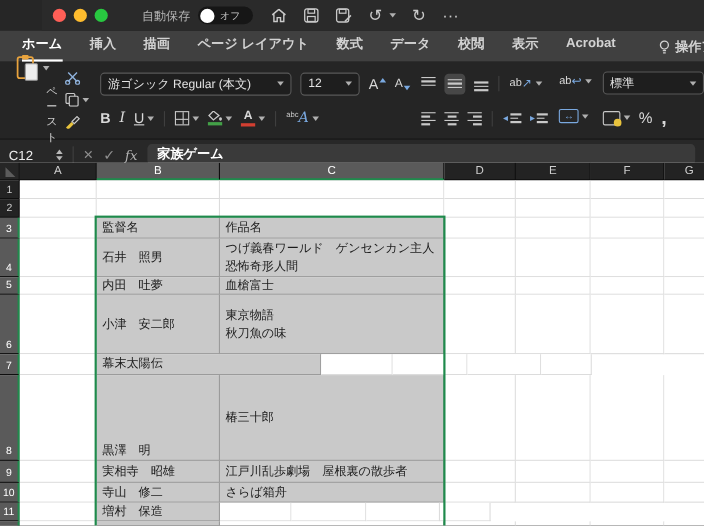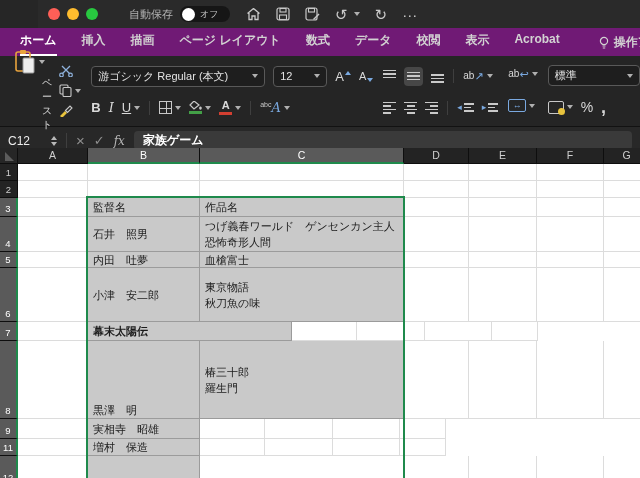--- a/index.html
+++ b/index.html
@@ -13,21 +13,21 @@
   .autosave-label{margin-left:24px;font-size:11px;color:#b5b5b5;}
   .toggle{margin-left:7px;width:46px;height:16px;border-radius:9px;background:#161616;display:flex;align-items:center;padding:0 2px;}
   .knob{width:13px;height:13px;border-radius:50%;background:#fff;}
   .toggle-text{font-size:9px;color:#c9c9c9;margin-left:5px;}
   .tb-icons{display:flex;align-items:center;margin-left:16px;gap:15px;color:#c9c9c9;}
   .tb-ic{display:flex;align-items:center;font-size:15px;line-height:1;color:#c9c9c9;}
   .undo-wrap{display:flex;align-items:center;gap:3px;}
   .book-title{position:absolute;left:604px;top:6px;font-size:13px;font-weight:bold;color:#ededed;white-space:nowrap;}
 
   
-  .tabbar{height:28px;display:flex;align-items:flex-end;padding:0 0 0 20px;gap:25px;background:#701a75;}
+  .tabbar{height:28px;display:flex;align-items:flex-end;padding:0 0 0 20px;gap:25px;background:#404040;}
   .tab{font-size:12px;font-weight:600;color:#d2d2d2;padding-bottom:5px;border-bottom:2px solid transparent;white-space:nowrap;cursor:default;}
   .tab.active{color:#fff;border-bottom-color:#fff;}
   .assist{display:flex;align-items:center;gap:5px;margin-left:14px;padding-bottom:5px;}
   .assist-label{font-size:12px;font-weight:600;color:#d2d2d2;white-space:nowrap;}
 
   
   .ribbon{height:63px;background:#252525;border-bottom:1px solid #121212;display:flex;align-items:stretch;padding:3px 6px 4px 6px;}
   .vdiv{width:1px;background:#3f3f3f;margin:5px 5px;}
   .rgroup{display:flex;flex-direction:column;justify-content:space-around;}
   .rrow{display:flex;align-items:center;gap:8px;}
@@ -475,49 +475,65 @@
             <div class="cline">秋刀魚の味</div>
           </div>
           <div class="cell" style="width: 65px; min-width: 65px;"></div>
           <div class="cell" style="width: 68px; min-width: 68px;"></div>
           <div class="cell" style="width: 67px; min-width: 67px;"></div>
           <div class="cell" style="width: 46px; min-width: 46px;"></div>
         </div>
         <div class="grow" style="height: 19px;">
           <div class="rowhdr selhdr-r">7</div>
           <div class="cell" style="width: 70px; min-width: 70px;"></div>
-          <div class="cell sel" style="width: 204px; min-width: 204px; font-weight: bold;">
+          <div class="cell sel" style="width: 204px; min-width: 204px;">
             <div class="cline">幕末太陽伝</div>
           </div>
           <div class="cell" style="width: 65px; min-width: 65px;"></div>
           <div class="cell" style="width: 68px; min-width: 68px;"></div>
           <div class="cell" style="width: 67px; min-width: 67px;"></div>
           <div class="cell" style="width: 46px; min-width: 46px;"></div>
         </div>
         <div class="grow" style="height: 78px;">
           <div class="rowhdr selhdr-r">8</div>
           <div class="cell" style="width: 70px; min-width: 70px;"></div>
           <div class="cell sel" style="width: 112px; min-width: 112px; justify-content: flex-end;">
             <div class="cline">黒澤　明</div>
           </div>
           <div class="cell sel" style="width: 204px; min-width: 204px;">
             <div class="cline">椿三十郎</div>
-            <div class="cline">羅生門</div>
           </div>
           <div class="cell" style="width: 65px; min-width: 65px;"></div>
           <div class="cell" style="width: 68px; min-width: 68px;"></div>
           <div class="cell" style="width: 67px; min-width: 67px;"></div>
           <div class="cell" style="width: 46px; min-width: 46px;"></div>
         </div>
         <div class="grow" style="height: 20px;">
           <div class="rowhdr selhdr-r">9</div>
           <div class="cell" style="width: 70px; min-width: 70px;"></div>
           <div class="cell sel" style="width: 112px; min-width: 112px;">
             <div class="cline">実相寺　昭雄</div>
           </div>
+          <div class="cell sel" style="width: 204px; min-width: 204px;">
+            <div class="cline">江戸川乱歩劇場　屋根裏の散歩者</div>
+          </div>
+          <div class="cell" style="width: 65px; min-width: 65px;"></div>
+          <div class="cell" style="width: 68px; min-width: 68px;"></div>
+          <div class="cell" style="width: 67px; min-width: 67px;"></div>
+          <div class="cell" style="width: 46px; min-width: 46px;"></div>
+        </div>
+        <div class="grow" style="height: 18px;">
+          <div class="rowhdr selhdr-r">10</div>
+          <div class="cell" style="width: 70px; min-width: 70px;"></div>
+          <div class="cell sel" style="width: 112px; min-width: 112px;">
+            <div class="cline">寺山　修二</div>
+          </div>
+          <div class="cell sel" style="width: 204px; min-width: 204px;">
+            <div class="cline">さらば箱舟</div>
+          </div>
           <div class="cell" style="width: 65px; min-width: 65px;"></div>
           <div class="cell" style="width: 68px; min-width: 68px;"></div>
           <div class="cell" style="width: 67px; min-width: 67px;"></div>
           <div class="cell" style="width: 46px; min-width: 46px;"></div>
         </div>
         <div class="grow" style="height: 17px;">
           <div class="rowhdr selhdr-r">11</div>
           <div class="cell" style="width: 70px; min-width: 70px;"></div>
           <div class="cell sel" style="width: 112px; min-width: 112px;">
             <div class="cline">増村　保造</div>

